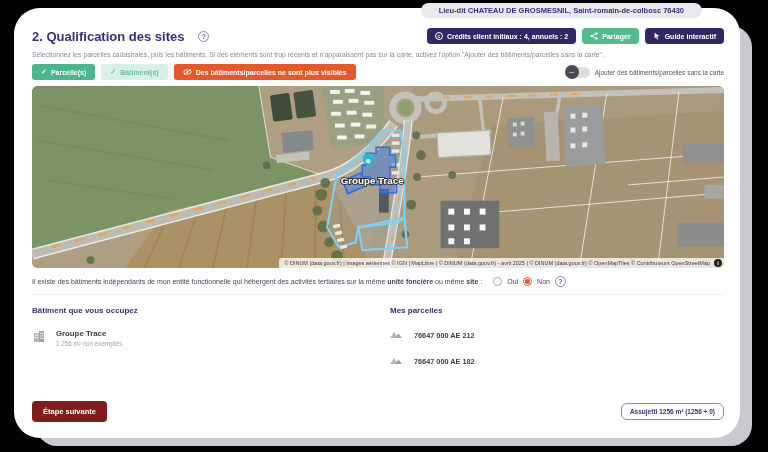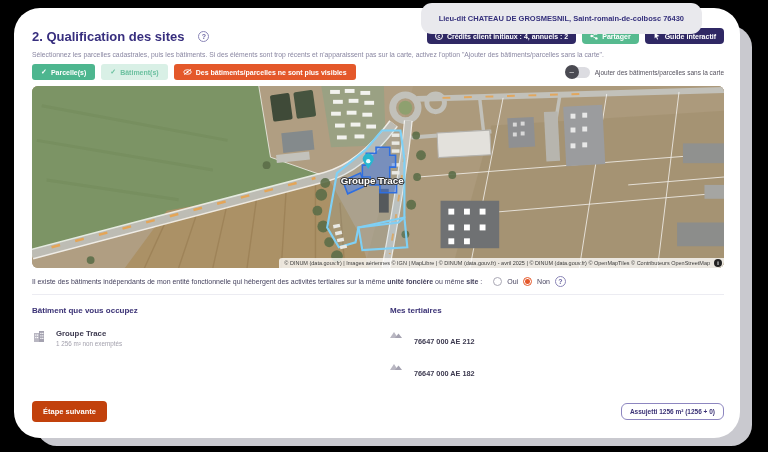--- a/index.html
+++ b/index.html
@@ -1,21 +1,21 @@
 <!DOCTYPE html>
 <html><head>
 <meta charset="utf-8">
 <style>
   * { margin:0; padding:0; box-sizing:border-box; }
   html,body { width:768px; height:452px; background:#000; overflow:hidden;
     font-family:"Liberation Sans", sans-serif; -webkit-font-smoothing:antialiased; }
   .app-window { position:absolute; left:14px; top:8px; width:726px; height:430px;
     background:#fff; border-radius:26px; box-shadow:17px 13px 0 -5px #c9c9cf; }
   .location-pill { position:absolute; top:-5px; right:38px; background:#e9e9ed;
-    color:#35307c; font-size:7.5px; font-weight:600; padding:11px 18px; border-radius:11px;
+    color:#35307c; font-size:7.5px; font-weight:600; padding:3px 18px; border-radius:11px;
     white-space:nowrap; z-index:5; }
   .content { padding:20px 16px 0 18px; height:100%; display:flex; flex-direction:column; }
 
   
   .header-row { display:flex; justify-content:space-between; align-items:center; }
   .page-title-wrap { display:flex; align-items:center; gap:14px; }
   .page-title { font-size:13px; font-weight:bold; color:#372e7e; }
   .help-circle { width:11px; height:11px; border:1.2px solid #8b86b8; border-radius:50%;
     color:#6b65a0; font-size:7px; font-weight:bold; display:inline-flex;
     align-items:center; justify-content:center; flex:0 0 auto; }
@@ -72,26 +72,26 @@
 
   
   .columns { display:flex; flex:1; }
   .col-left { width:358px; }
   .col-right { flex:1; }
   .section-title { font-size:8px; font-weight:bold; color:#3a3175; margin:11px 0 14px; }
   .list-item { display:flex; gap:11px; margin-bottom:15px; align-items:flex-start; }
   .item-icon { width:13px; display:flex; justify-content:center; margin-top:1px; }
   .item-name { font-size:7.8px; font-weight:bold; color:#3d3a50; }
   .item-sub { font-size:6.3px; color:#a3a1ad; margin-top:2px; }
-  .parcel-ref { font-size:7.3px; font-weight:bold; color:#3d3a50; margin-top:8px; }
+  .parcel-ref { font-size:7.3px; font-weight:bold; color:#3d3a50; margin-top:2px; }
 
   
   .footer-row { display:flex; justify-content:space-between; align-items:center;
     padding-bottom:16px; }
-  .next-btn { background:#c2410c; color:#fff; border:none; font-size:7.5px; font-weight:600;
+  .next-btn { background:#7f1d1d; color:#fff; border:none; font-size:7.5px; font-weight:600;
     padding:6px 11px; border-radius:4px; cursor:pointer; font-family:inherit; }
   .summary-badge { border:1px solid #8d86c0; color:#3a3175; font-size:6.5px; font-weight:600;
     padding:4px 8px; border-radius:6px; background:#fff; }
 </style>
 </head>
 <body>
 
 <div class="app-window">
   <div class="location-pill">Lieu-dit CHATEAU DE GROSMESNIL, Saint-romain-de-colbosc 76430</div>
 
@@ -338,21 +338,21 @@
                 </g>
               </svg>
           </span>
           <span>
             <div class="item-name">Groupe Trace</div>
             <div class="item-sub">1 256 m² non exemptés</div>
           </span>
         </div>
       </div>
       <div class="col-right">
-        <div class="section-title">Mes tertiaires</div>
+        <div class="section-title">Mes parcelles</div>
         <div class="list-item">
           <span class="item-icon">
               <svg width="13" height="9" viewBox="0 0 13 9">
                 <polygon points="0,8 4,2 8,8" fill="#b9b7c2"></polygon>
                 <polygon points="5,8 8.5,3.5 12,8" fill="#a4a2b0"></polygon>
               </svg>
             </span>
           <span class="parcel-ref">76647 000 AE 212</span>
         </div>
         <div class="list-item">

